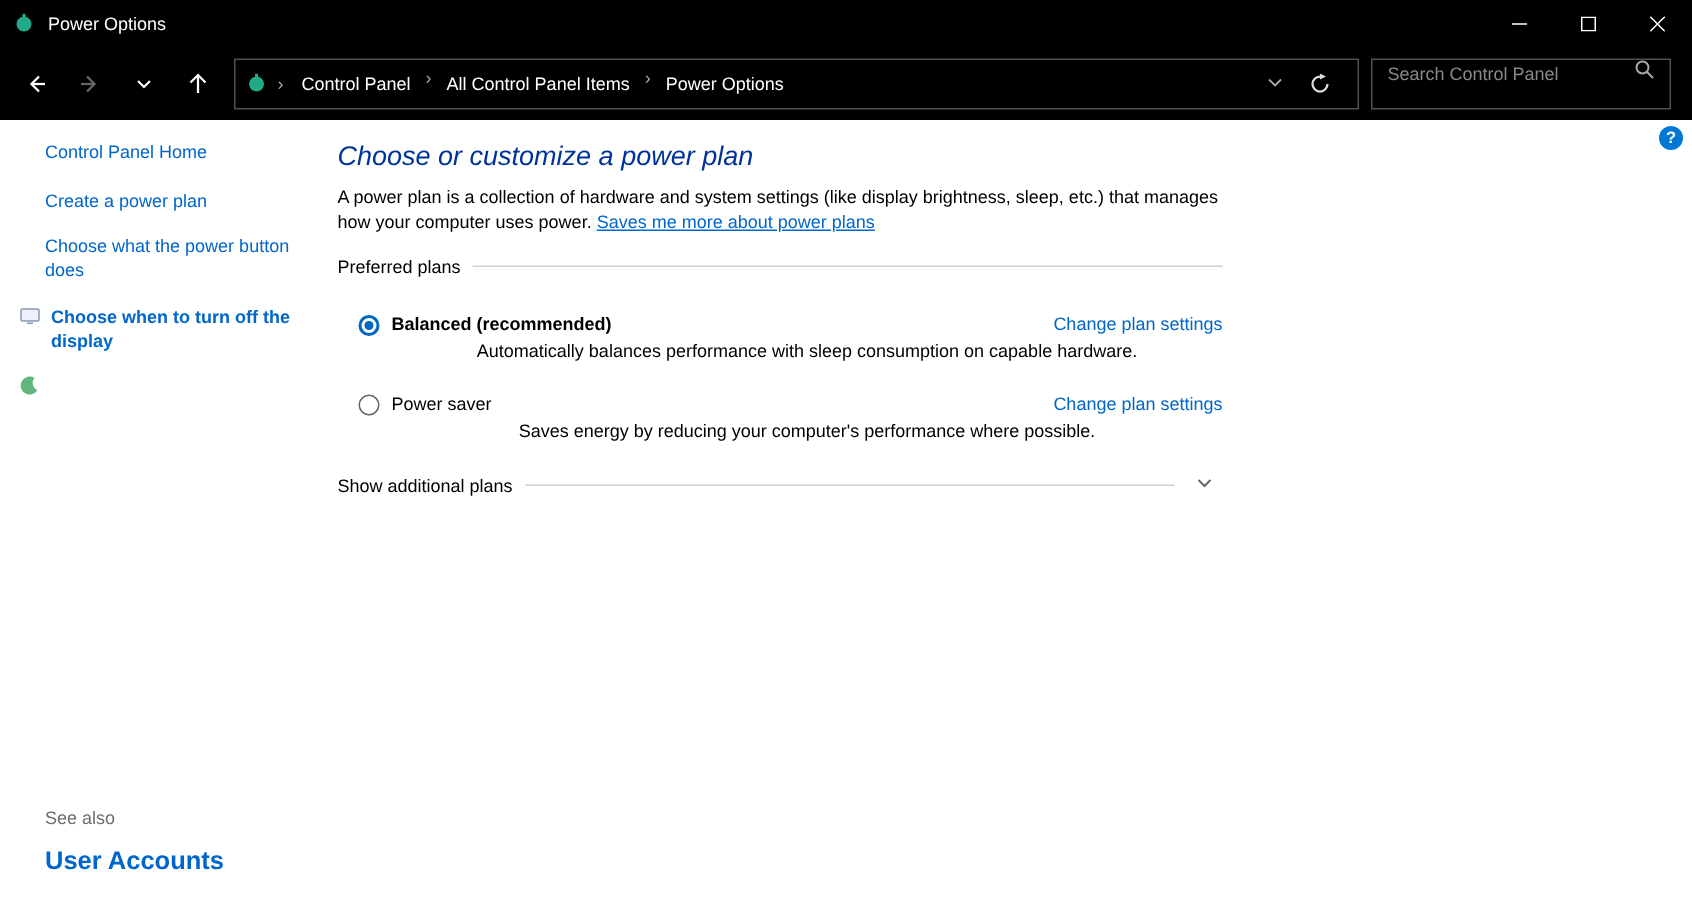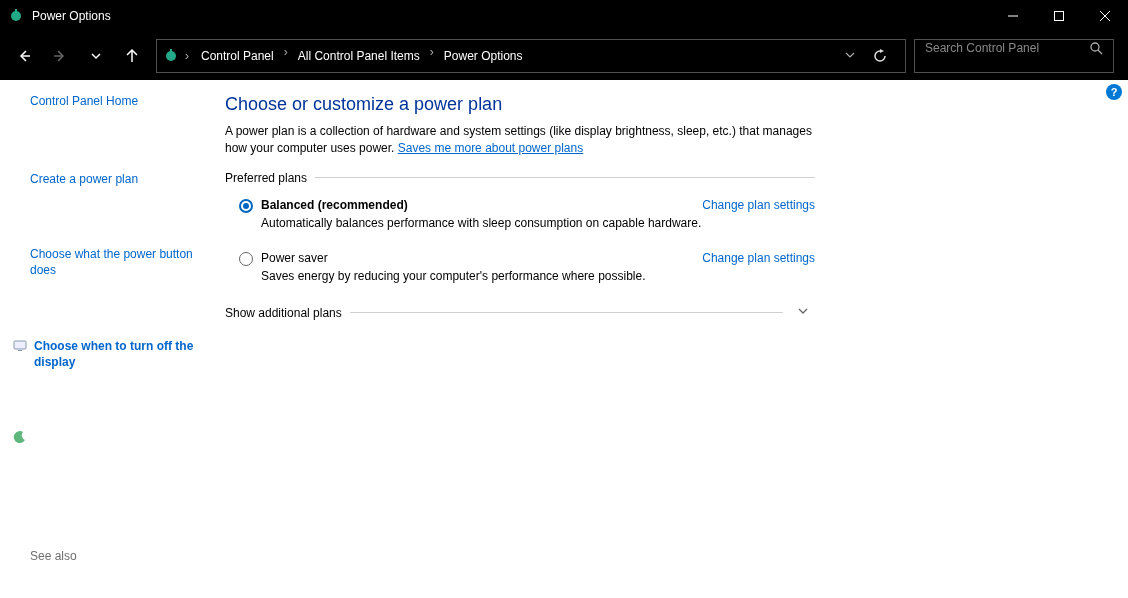--- a/index.html
+++ b/index.html
@@ -18,51 +18,51 @@
     .navbar { height: 48px; background: #000; display: flex; align-items: center; padding: 0 8px; gap: 4px; }
     .nav-btn { width: 32px; height: 32px; display: flex; align-items: center; justify-content: center; border: none; background: transparent; cursor: default; color:#fff; }
     .nav-btn svg { stroke: #fff; fill: none; }
     .nav-btn.disabled svg { stroke: #666; }
     .addr-bar { flex: 1; margin: 0 4px; height: 34px; border: 1px solid #505050; display: flex; align-items: center; padding: 0 6px; gap: 4px; font-size: 12px; color: #fff;}
     .breadcrumb { display:flex; align-items:flex-start; gap:2px; flex:1; }
     .crumb { padding: 4px 6px; cursor:default; white-space: nowrap; }
     .crumb-sep { color:#aaa; padding:0 2px; }
     .addr-right { display:flex; align-items:center; gap:8px; padding-right:2px;}
     .refresh-box { border:none; width:34px; height:34px; display:flex; align-items:center; justify-content:center;}
-    .search-box { width: 200px; height: 34px; border: 1px solid #505050; display: flex; align-items: flex-start; padding: 1px 10px; font-size: 12px; color: #fff; margin-right:6px;}
+    .search-box { width: 200px; height: 34px; border: 1px solid #505050; display: flex; align-items: flex-end; padding: 16px 10px; font-size: 12px; color: #fff; margin-right:6px;}
     .search-input { flex:1; background:transparent; border:none; outline:none; color:#fff; font-size:12px;}
     .search-input::placeholder { color:#888; }
     .search-ico { color:#aaa; }
 
     
     .content { display:flex; height: calc(598px - 32px - 48px); background:#fff; position:relative; }
     .help-badge { position:absolute; top:4px; right:6px; width:16px; height:16px; border-radius:50%; background:#0078d4; color:#fff; font-size:11px; font-weight:bold; display:flex; align-items:center; justify-content:center; cursor:default;}
 
-    .sidebar { width: 215px; padding: 14px 14px 14px 30px; display:flex; flex-direction:column; font-size:12px;gap:45px; }
+    .sidebar { width: 215px; padding: 14px 14px 14px 30px; display:flex; flex-direction:column; font-size:12px; }
     .sidebar-home { color:#0066cc; margin-bottom:18px; cursor:default; }
     .side-link { color:#0066cc; margin-bottom:14px; line-height:1.35; cursor:default; }
     .side-link-row { display:flex; align-items:flex-start; gap:6px; margin-left:-18px; margin-bottom:14px;}
     .side-link-row .ico { width:16px; height:16px; flex-shrink:0; display:inline-flex; align-items:center; justify-content:center;}
     .side-link-row .txt { color:#0066cc; line-height:1.35; cursor:default;font-weight:bold;}
     .spacer { flex:1; }
     .see-also { color:#6e6e6e; font-size:12px; margin-bottom:12px;}
     .ua-link { color:#0066cc; font-size:17px; cursor:default;font-weight:bold;}
 
     .main { flex:1; padding: 14px 40px 14px 10px; font-size:12px; color:#000; max-width: 640px;}
-    .page-title { color:#003399; font-size:18px; font-weight:400; margin-bottom:8px;}
+    .page-title { color:#003399; font-size:18px; font-weight:400; margin-bottom:8px;font-style:italic;}
     .desc { color:#000; line-height:1.4; margin-bottom:14px;}
     .desc a { color:#0066cc; text-decoration:underline; cursor:default;}
-    .group-label { color:#000; font-size:12px; display:flex; align-items:center; gap:8px; margin-bottom:13px;}
+    .group-label { color:#000; font-size:12px; display:flex; align-items:center; gap:8px; margin-bottom:24px;}
     .group-label .line { flex:1; height:1px; background:#d0d0d0; }
 
     .plan { display:flex; align-items:flex-start; gap:8px; margin-left:14px; margin-bottom:6px;}
     .plan-radio { width:14px; height:14px; border:1px solid #666; border-radius:50%; margin-top:1px; display:inline-flex; align-items:center; justify-content:center; flex-shrink:0; cursor:default;}
     .plan-radio.selected { border:2px solid #0067c0; width:14px; height:14px;}
     .plan-radio.selected::after { content:""; width:6px; height:6px; border-radius:50%; background:#0067c0;}
-    .plan-body { flex:1; }
+    .plan-body { flex:1;text-align:center; }
     .plan-head { display:flex; justify-content:space-between; align-items:baseline; }
     .plan-name { font-weight:600; color:#000; }
     .plan-link { color:#0066cc; cursor:default; font-weight:400;}
     .plan-desc { color:#000; margin-top:3px; margin-bottom:14px; line-height:1.4;}
 
     .expander { display:flex; align-items:center; gap:8px; margin-top:6px; cursor:default;}
     .expander .line { flex:1; height:1px; background:#d0d0d0; }
     .expander .chev { color:#555; padding:0 6px;}
 
   </style>

